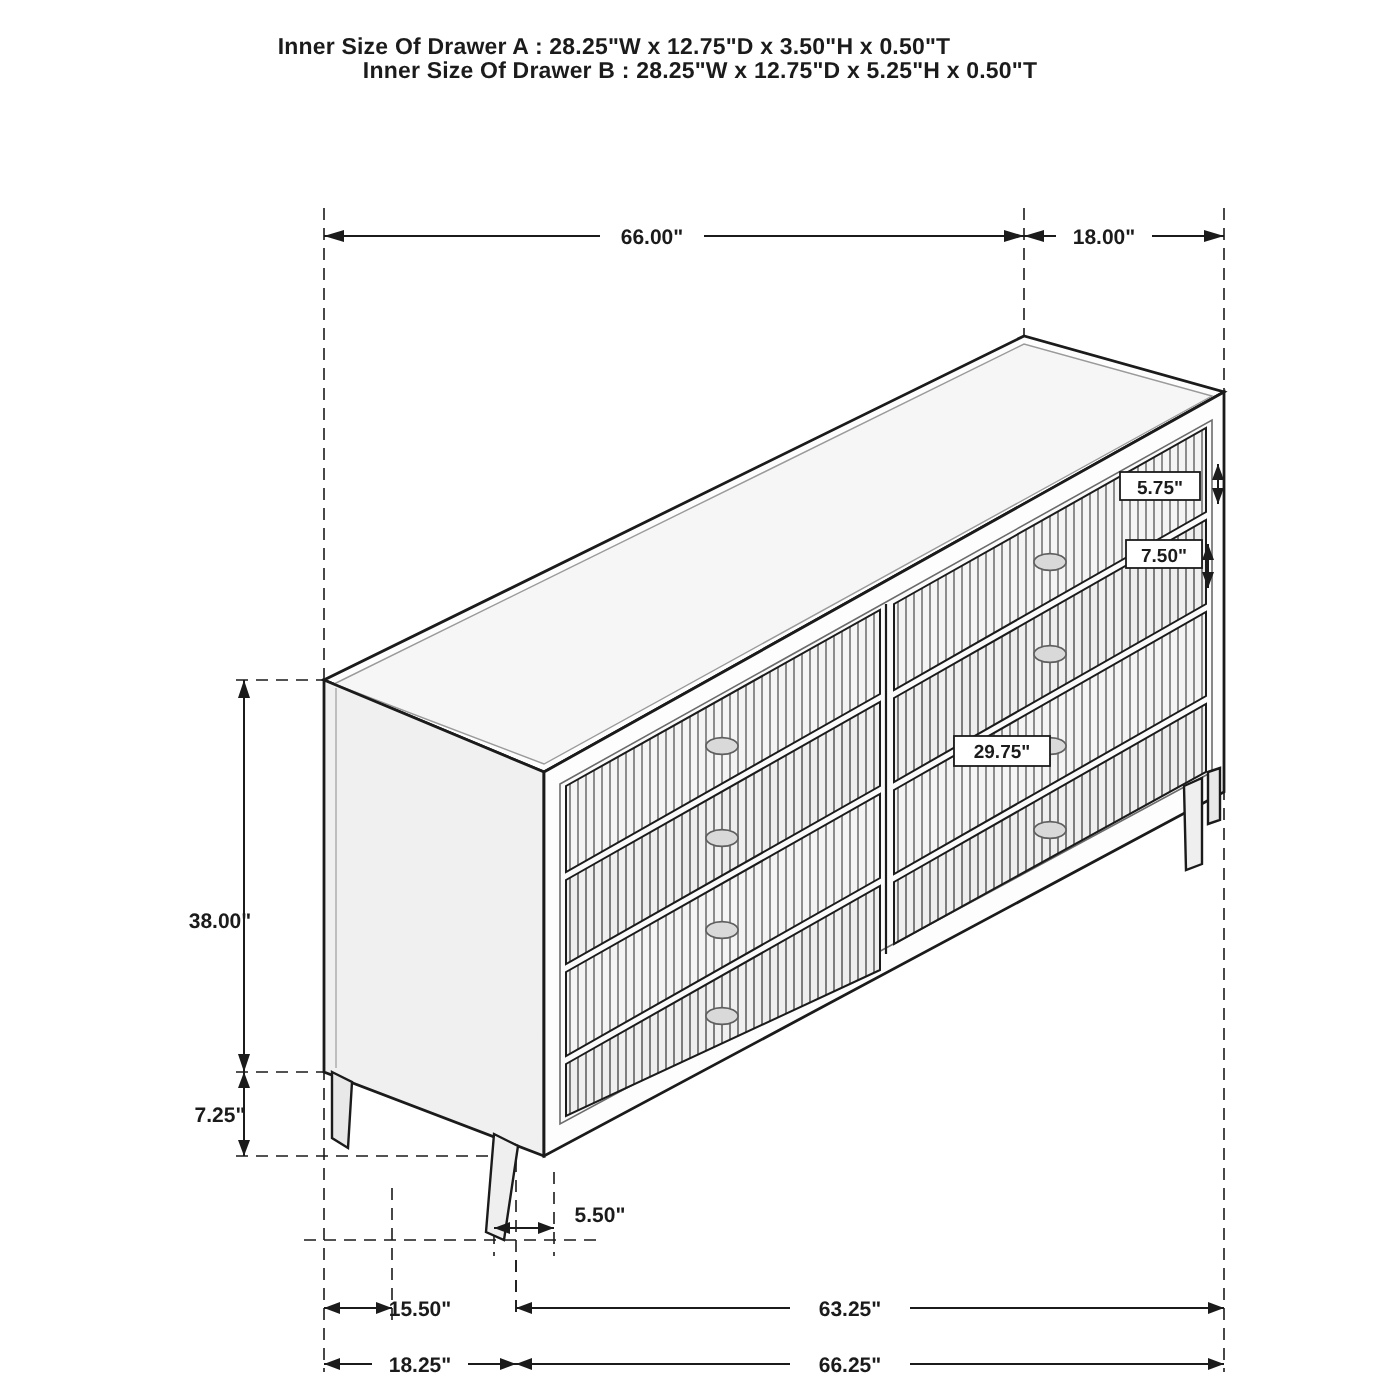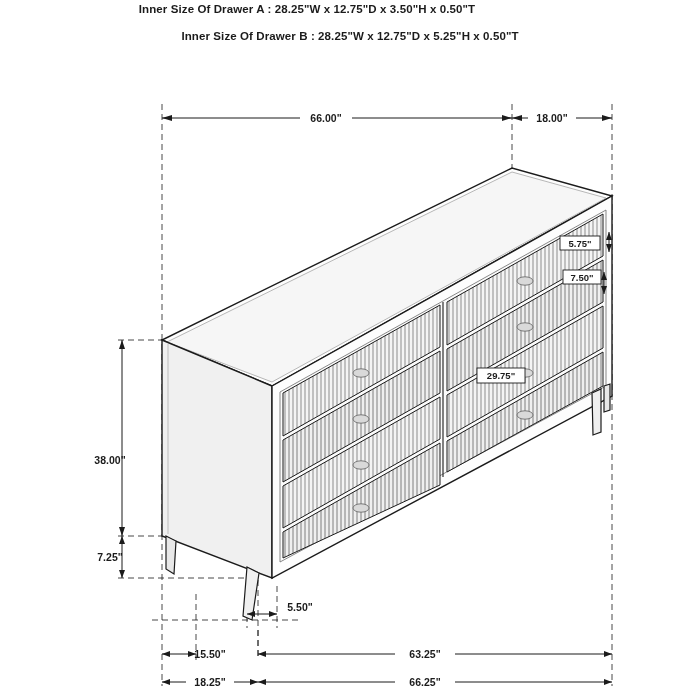--- a/index.html
+++ b/index.html
@@ -22,21 +22,21 @@
   .hdr {
     position: absolute;
     left: 0;
     top: 0;
     width: 700px;
     text-align: center;
     font-weight: bold;
     font-size: 11.5px;
     letter-spacing: 0.1px;
   }
-  .hdr .line1 { position: absolute; top: 3px; left: 0; width: 614px; }
+  .hdr .line1 { position: absolute; top: 18px; left: 0; width: 614px; }
   .hdr .line2 { position: absolute; top: 30px; left: 0; width: 700px; }
 
   svg { position: absolute; left: 0; top: 0; }
 
   .dimtxt {
     font-family: "Liberation Sans", sans-serif;
     font-size: 10.5px;
     font-weight: bold;
     fill: #1b1b1b;
   }

